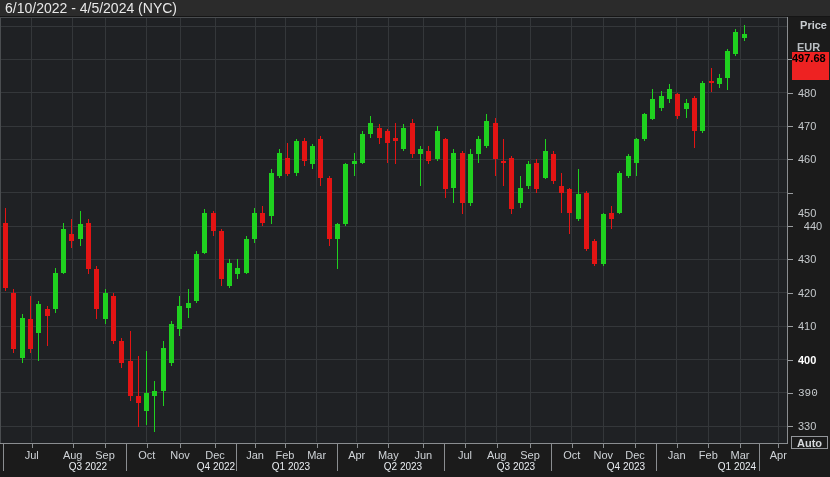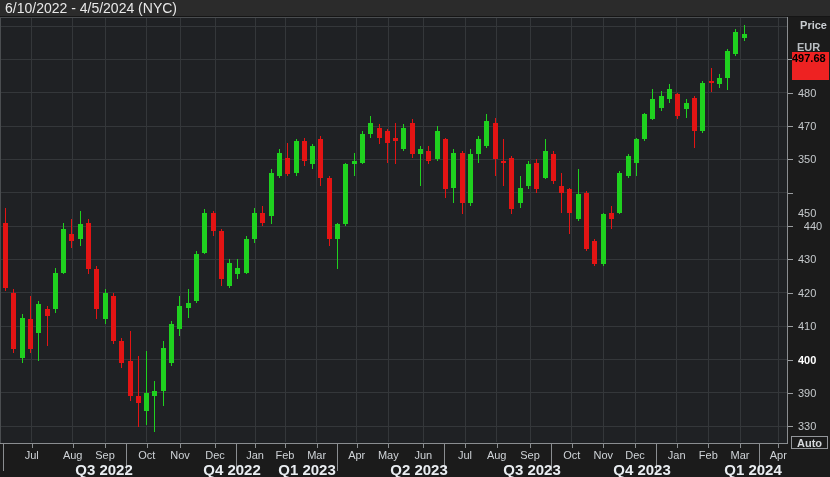--- a/index.html
+++ b/index.html
@@ -27,21 +27,21 @@
     position:absolute;left:4px;top:11px;width:37px;height:28px;
     color:#000;font-size:11px;font-weight:bold;text-align:left;line-height:12px;
     z-index:3;
     margin-top:24px;
   }
   .ytick{position:absolute;left:10px;width:30px;height:12px;color:#c6cacd;font-size:11px;line-height:12px;}
   .ytick.bold{color:#ffffff;font-weight:bold;}
   .ydash{position:absolute;left:0px;width:5px;height:1px;background:#9a9da0;}
   #bottompanel{position:absolute;left:0;top:444px;width:830px;height:33px;background:#1b1b1b;}
   .mlabel{position:absolute;top:5px;color:#cfd3d7;font-size:11px;transform:translateX(-50%);white-space:nowrap;}
-  .qlabel{position:absolute;top:17px;color:#e9edf1;font-size:15px;font-weight:bold;transform:translateX(-50%);white-space:nowrap;margin-left:16px;}
+  .qlabel{position:absolute;top:17px;color:#e9edf1;font-size:10px;font-weight:normal;transform:translateX(-50%);white-space:nowrap;}
   .mtick{position:absolute;top:0;width:1px;height:4px;background:#8a8d90;}
   .qtick{position:absolute;top:0;width:1px;height:27px;background:#8a8d90;}
   #autobtn{
     position:absolute;left:791px;top:436px;width:37px;height:13px;z-index:4;
     border:1px solid #93969a;color:#d5d8db;background:#1b1b1b;
     font-size:11px;font-weight:bold;text-align:center;line-height:13px;
     font-family:"Liberation Sans",sans-serif;box-sizing:border-box;padding:0;cursor:pointer;
   }
 </style>
 </head>
@@ -280,35 +280,35 @@
   </div>
 
   <div id="rightpanel">
     <div class="price-title">Price</div>
     <div class="cur-label">EUR</div>
     <div class="price-badge" style="background: rgb(238, 34, 34); top: 11px;">497.68</div>
 
   <div class="ydash" style="top: 409px;"></div>
       <div class="ytick" style="top: 403px;">330</div>
       <div class="ydash" style="top: 376px;"></div>
-      <div class="ytick" style="top: 370px;">390</div>
+      <div class="ytick" style="top: 370px; font-family: Liberation Mono, monospace;">390</div>
       <div class="ydash" style="top: 343px;"></div>
       <div class="ytick bold" style="top: 337px;">400</div>
       <div class="ydash" style="top: 309px;"></div>
       <div class="ytick" style="top: 303px;">410</div>
       <div class="ydash" style="top: 276px;"></div>
       <div class="ytick" style="top: 270px;">420</div>
       <div class="ydash" style="top: 242px;"></div>
       <div class="ytick" style="top: 236px;">430</div>
       <div class="ydash" style="top: 209px;"></div>
       <div class="ytick" style="top: 203px; text-align: center;">440</div>
       <div class="ydash" style="top: 176px;"></div>
       <div class="ytick" style="top: 170px; margin-top: 20px;">450</div>
       <div class="ydash" style="top: 142px;"></div>
-      <div class="ytick" style="top: 136px;">350</div>
+      <div class="ytick" style="top: 136px;">460</div>
       <div class="ydash" style="top: 109px;"></div>
       <div class="ytick" style="top: 103px;">470</div>
       <div class="ydash" style="top: 76px;"></div>
       <div class="ytick" style="top: 70px;">480</div>
       <div class="ydash" style="top: 42px;"></div>
       <div class="ytick" style="top: 36px;">890</div>
     </div>
 
   <div id="bottompanel">
 

